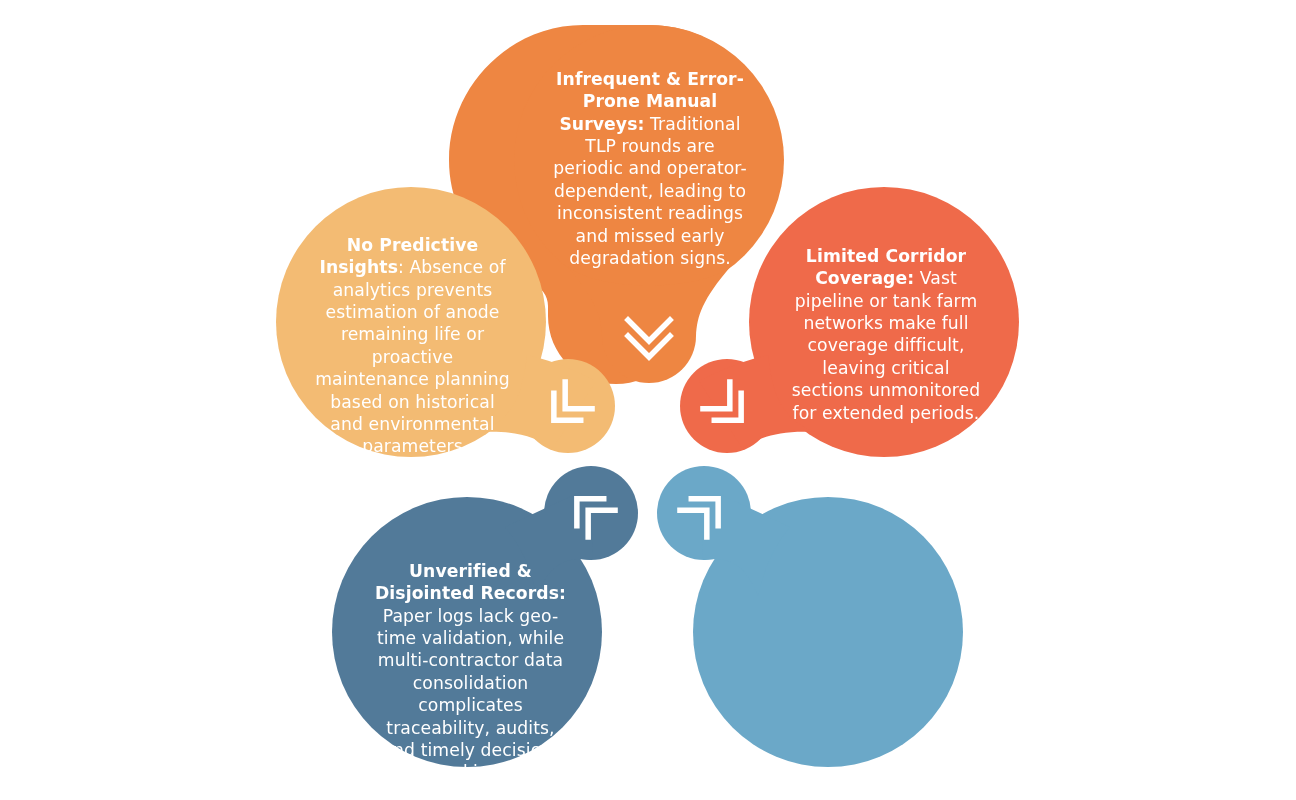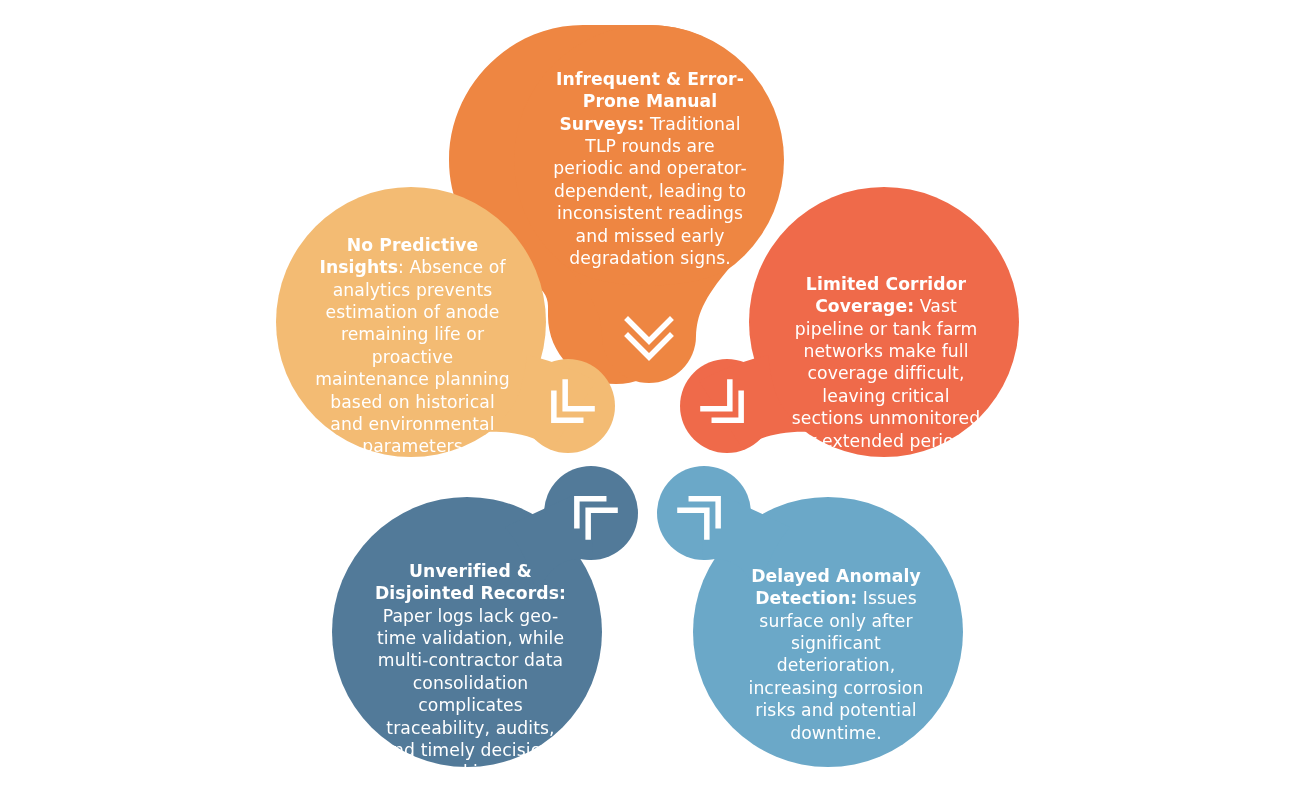--- a/index.html
+++ b/index.html
@@ -122,27 +122,24 @@
     <g transform="translate(704,513) rotate(-135)" fill="none" stroke="#ffffff" stroke-width="5.5" stroke-linecap="square" stroke-linejoin="miter">
       <polyline points="-19,-15 0,4 19,-15"></polyline>
       <polyline points="-19,1 0,20 19,1"></polyline>
     </g>
   </svg>
 
   <div class="bubble-text" style="left:552px;top:68px;width:196px;">
     <b>Infrequent &amp; Error-Prone Manual Surveys:</b><span> Traditional TLP rounds are periodic and operator-dependent, leading to inconsistent readings and missed early degradation signs.</span>
   </div>
 
-  <div class="bubble-text" style="left:786px;top:245px;width:200px;margin-top:28px;">
+  <div class="bubble-text" style="left:786px;top:245px;width:200px;">
     <b>Limited Corridor Coverage:</b><span> Vast pipeline or tank farm networks make full coverage difficult, leaving critical sections unmonitored for extended periods.</span>
   </div>
 
-  <div class="bubble-text" style="left:737px;top:565px;width:198px;">
-    <b>Delayed Anomaly Detection:</b><span> Issues surface only after significant deterioration, increasing corrosion risks and potential downtime.</span>
-  </div>
 
   <div class="bubble-text" style="left:371px;top:560px;width:199px;">
     <b>Unverified &amp; Disjointed Records:</b><span> Paper logs lack geo-time validation, while multi-contractor data consolidation complicates traceability, audits, and timely decision-making.</span>
   </div>
 
   <div class="bubble-text" style="left:313px;top:234px;width:199px;">
     <b>No Predictive Insights</b><span>: Absence of analytics prevents estimation of anode remaining life or proactive maintenance planning based on historical and environmental parameters</span>
   </div>
 
 </div>

